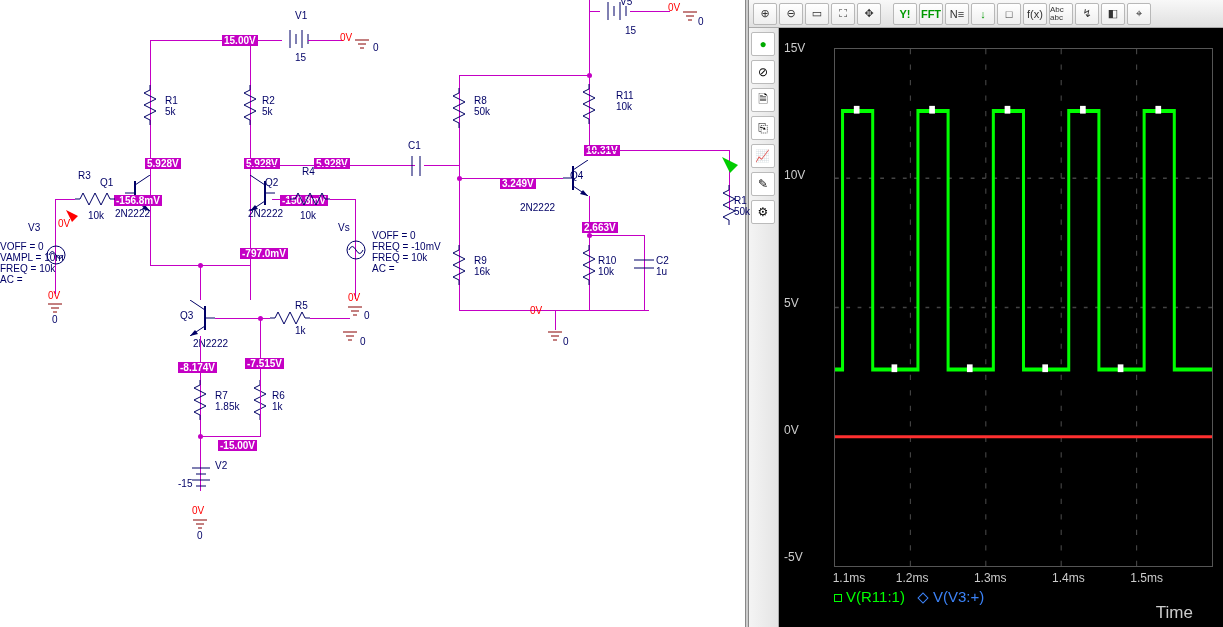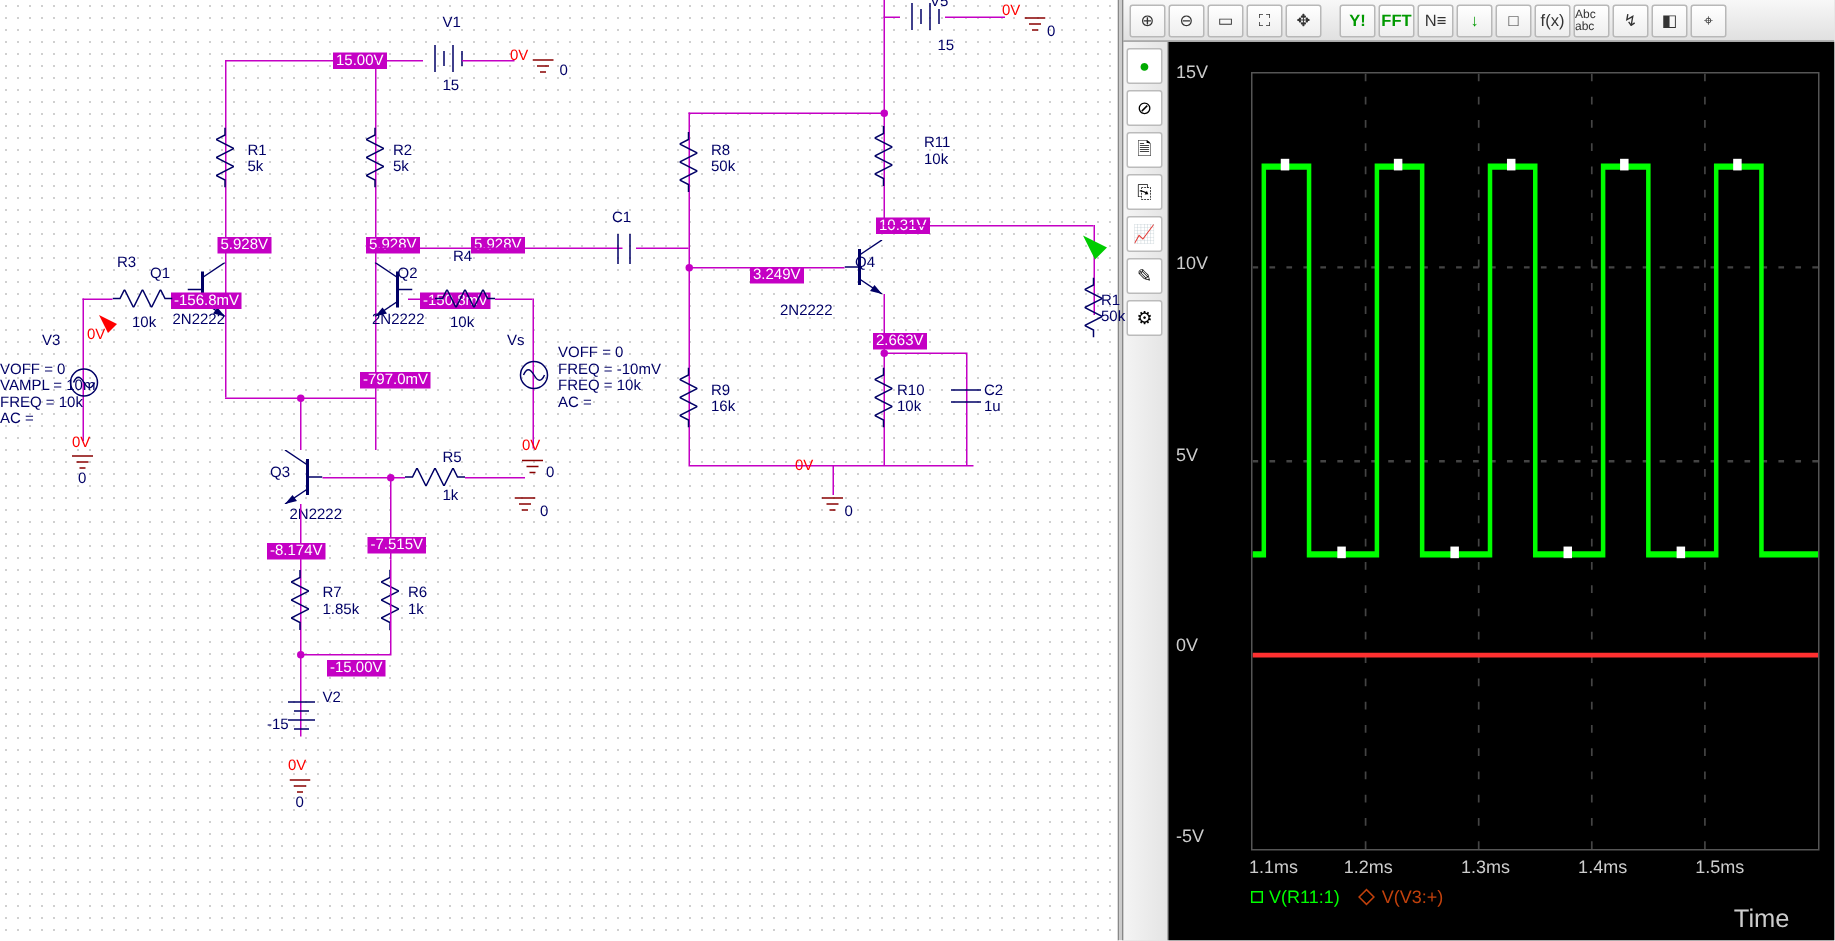--- a/index.html
+++ b/index.html
@@ -13,33 +13,33 @@
   .toolbar { height:28px; background:linear-gradient(#f8f8f8,#e0e0e0); border-bottom:1px solid #aaa; display:flex; align-items:center; gap:2px; padding:2px 4px; }
   .tbtn { width:24px; height:22px; border:1px solid #b8b8b8; border-radius:2px; background:linear-gradient(#fff,#eee); display:flex; align-items:center; justify-content:center; font-size:11px; color:#333; cursor:pointer; }
   .tbtn.green { color:#090; font-weight:bold; }
   .sidetools { width:30px; background:linear-gradient(to right,#f4f4f4,#e4e4e4); border-right:1px solid #aaa; display:flex; flex-direction:column; gap:4px; padding:4px 2px; }
   .sbtn { width:24px; height:24px; border:1px solid #bbb; border-radius:2px; background:#fff; display:flex; align-items:center; justify-content:center; font-size:12px; cursor:pointer; }
   .plotwrap { flex:1; display:flex; }
   .plotarea { flex:1; background:#000; position:relative; font-family:Liberation Sans, sans-serif; }
   .plot { position:absolute; left:55px; top:20px; right:10px; bottom:60px; border:1px solid #555; }
   .ylabel { position:absolute; left:5px; color:#ccc; font-size:12px; transform:translateY(-50%); }
   .xlabel { position:absolute; bottom:42px; color:#ccc; font-size:12px; transform:translateX(-50%); }
-  .legend { position:absolute; bottom:22px; left:55px; color:#0f0; font-size:12px; display:flex; gap:14px; align-items:center; }
-  .legend .lr { color:#c2410c;text-align:center; }
+  .legend { position:absolute; bottom:22px; left:55px; color:#0f0; font-size:15px; display:flex; gap:14px; align-items:center; }
+  .legend .lr { color:#3b82f6;text-align:center; }
   .legend .sq { display:inline-block; width:8px; height:8px; border:1px solid currentColor; margin-right:4px; }
   .legend .dm { display:inline-block; width:8px; height:8px; border:1px solid currentColor; transform:rotate(45deg); margin-right:6px; }
   .timelabel { position:absolute; bottom:4px; right:30px; color:#ccc; font-size:17px; }
   svg.trace { position:absolute; left:0; top:0; width:100%; height:100%; }
   
   .wire { position:absolute; background:#c400c4; }
   .wh { height:1px; }
   .wv { width:1px; }
   .node { position:absolute; width:5px; height:5px; background:#c400c4; border-radius:50%; transform:translate(-2px,-2px); }
   .comp { position:absolute; font-size:10px; color:#006; white-space:nowrap; }
-  .vlabel { position:absolute; background:#c400c4; color:#fff; font-size:10px; padding:0 2px; white-space:nowrap; }
+  .vlabel { position:absolute; background:#c400c4; color:#fff; font-size:10px; padding:0 2px; white-space:nowrap;font-weight:bold; }
   .zerov { position:absolute; color:#f00; font-size:10px; white-space:nowrap; }
   .param { position:absolute; font-size:10px; color:#006; white-space:nowrap; line-height:11px; }
   .tiny { font-size:10px; color:#006; }
   .probe-green { position:absolute; }
 </style>
 </head>
 <body>
 
 <div class="workspace">
   <div class="schematic">

